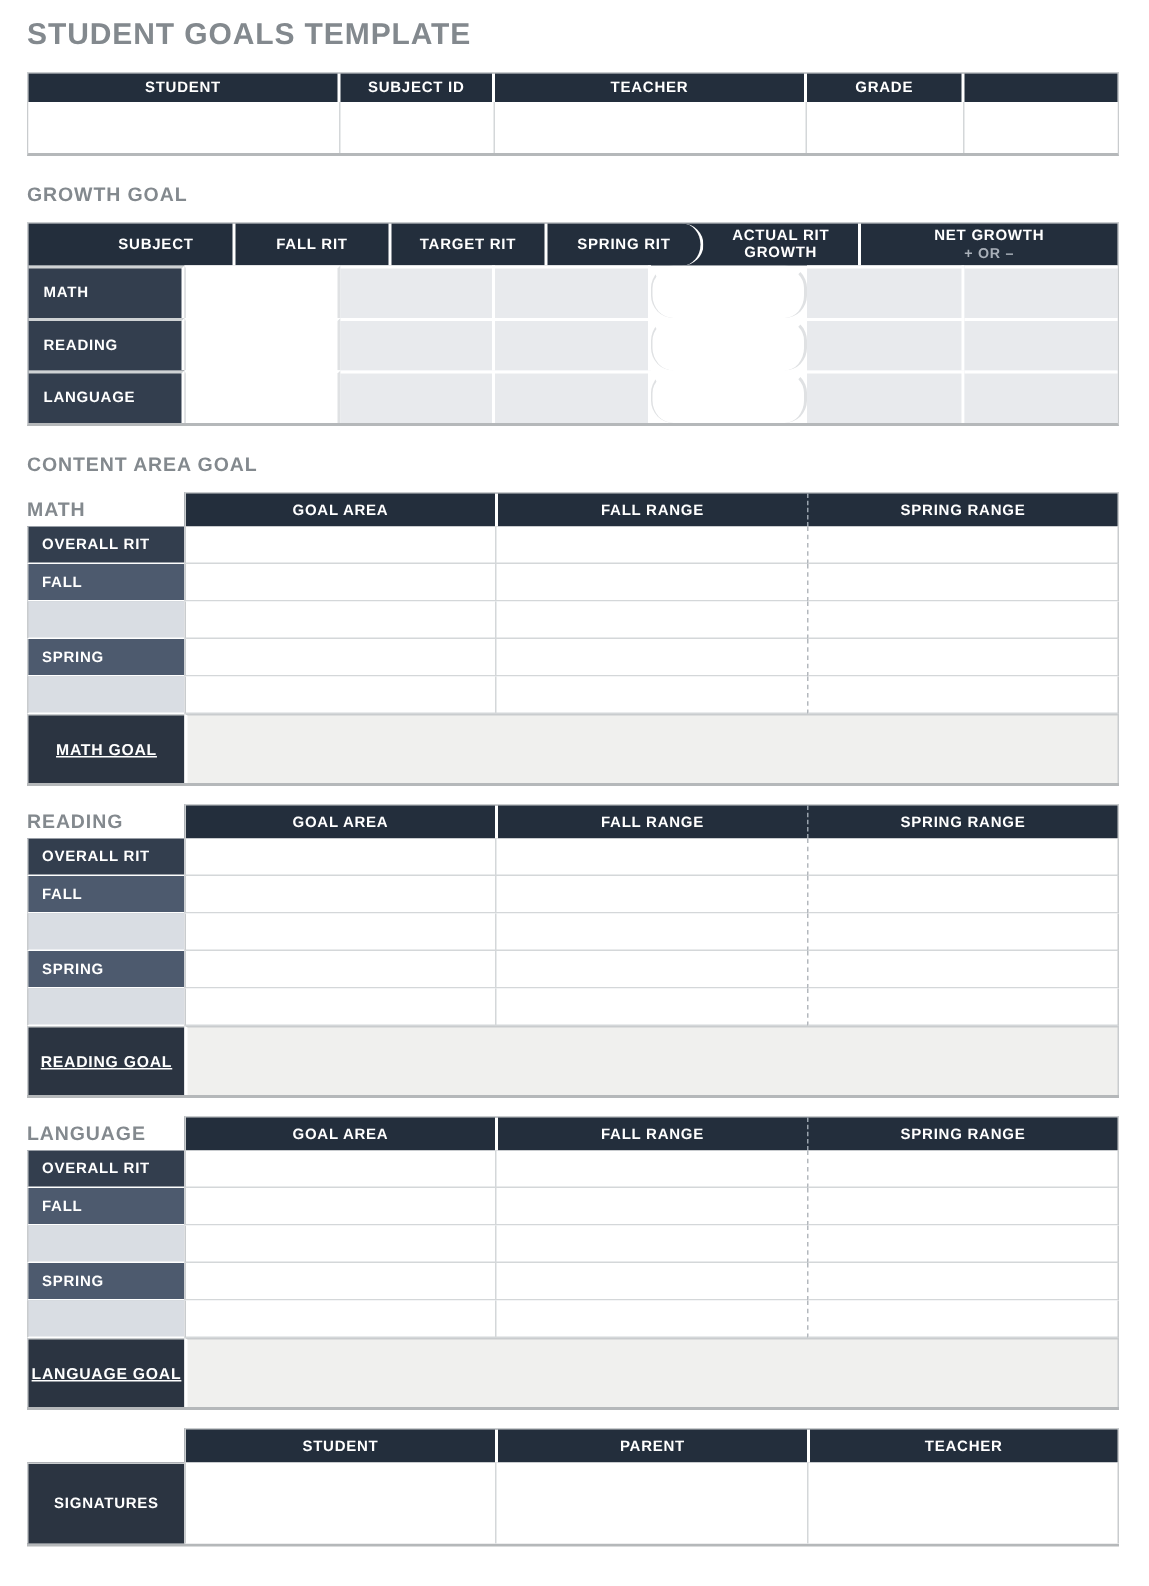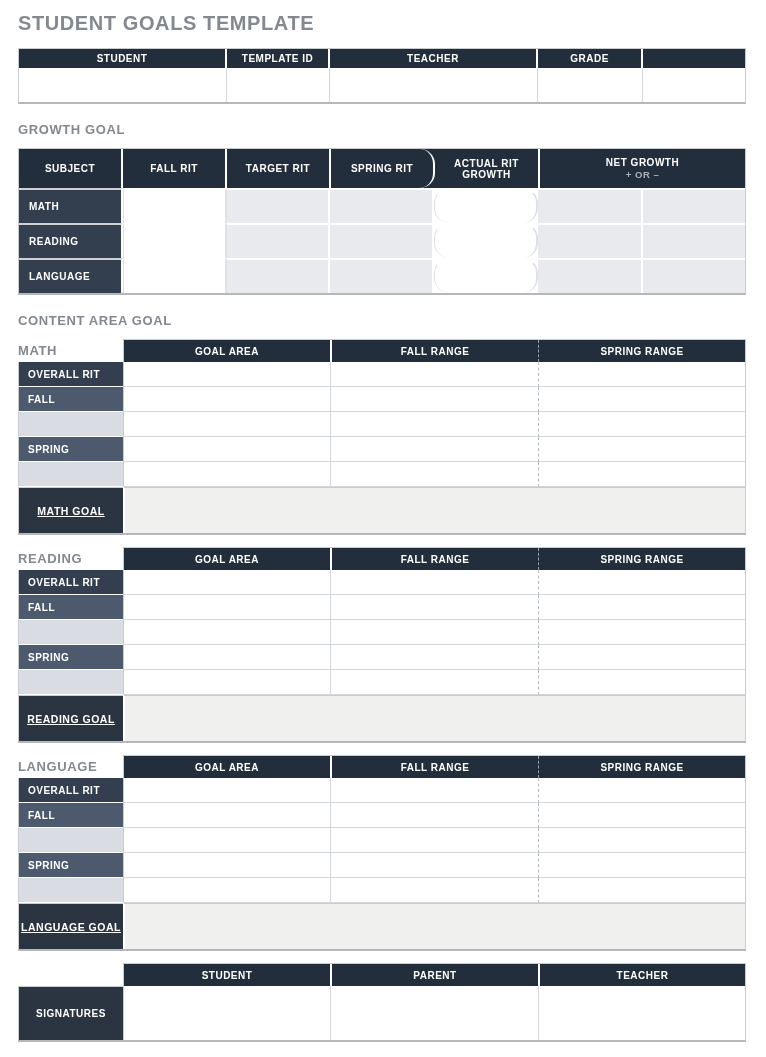--- a/index.html
+++ b/index.html
@@ -32,21 +32,21 @@
   .hcell .sub { color:#a9b0b9; font-size:9.5px; font-weight:700; margin-top:1px; }
 
   
   .info-h { height:19px; }
   .info-body { display:flex; height:34px; background:#fff; }
   .icell { border-right:1px solid #d4d7d9; }
   .icell:last-child { border-right:none; }
   .w209{width:208px;} .w103{width:103px;} .w208{width:208px;} .w105{width:105px;} .wfx{flex:1;margin-top:24px;}
 
   
-  .growth-h { height:39px; }
+  .growth-h { height:28px;padding-left:34px; }
   .g-row { display:flex; height:35px; }
   .g-label {
     width:104px; background:#333e4e; color:#fff;
     font-size:10px; font-weight:700; letter-spacing:0.5px;
     display:flex; align-items:center; padding-left:10px;
     border-top:2px solid #cfd2d4; border-right:2px solid #ffffff;
   }
   .g-cell { background:#e8eaed; border-top:2px solid #ffffff; border-right:2px solid #ffffff; }
   .g-cell:last-child { border-right:none; }
   .g-cell.white { background:#ffffff; border-left:1px solid #dfe1e3; border-right:2px solid #dfe1e3; }
@@ -121,21 +121,21 @@
 </head>
 <body>
 
 <div class="page">
 
   <div class="title">STUDENT GOALS TEMPLATE</div>
 
   <div class="tbl">
     <div class="hrow info-h">
       <div class="hcell w209">STUDENT</div>
-      <div class="hcell w103">TEMPLATE ID</div>
+      <div class="hcell w103">SUBJECT ID</div>
       <div class="hcell w208">TEACHER</div>
       <div class="hcell w105">GRADE</div>
       <div class="hcell wfx">DATE</div>
     </div>
     <div class="info-body">
       <div class="icell w209"></div>
       <div class="icell w103"></div>
       <div class="icell w208"></div>
       <div class="icell w105"></div>
       <div class="icell wfx"></div>

